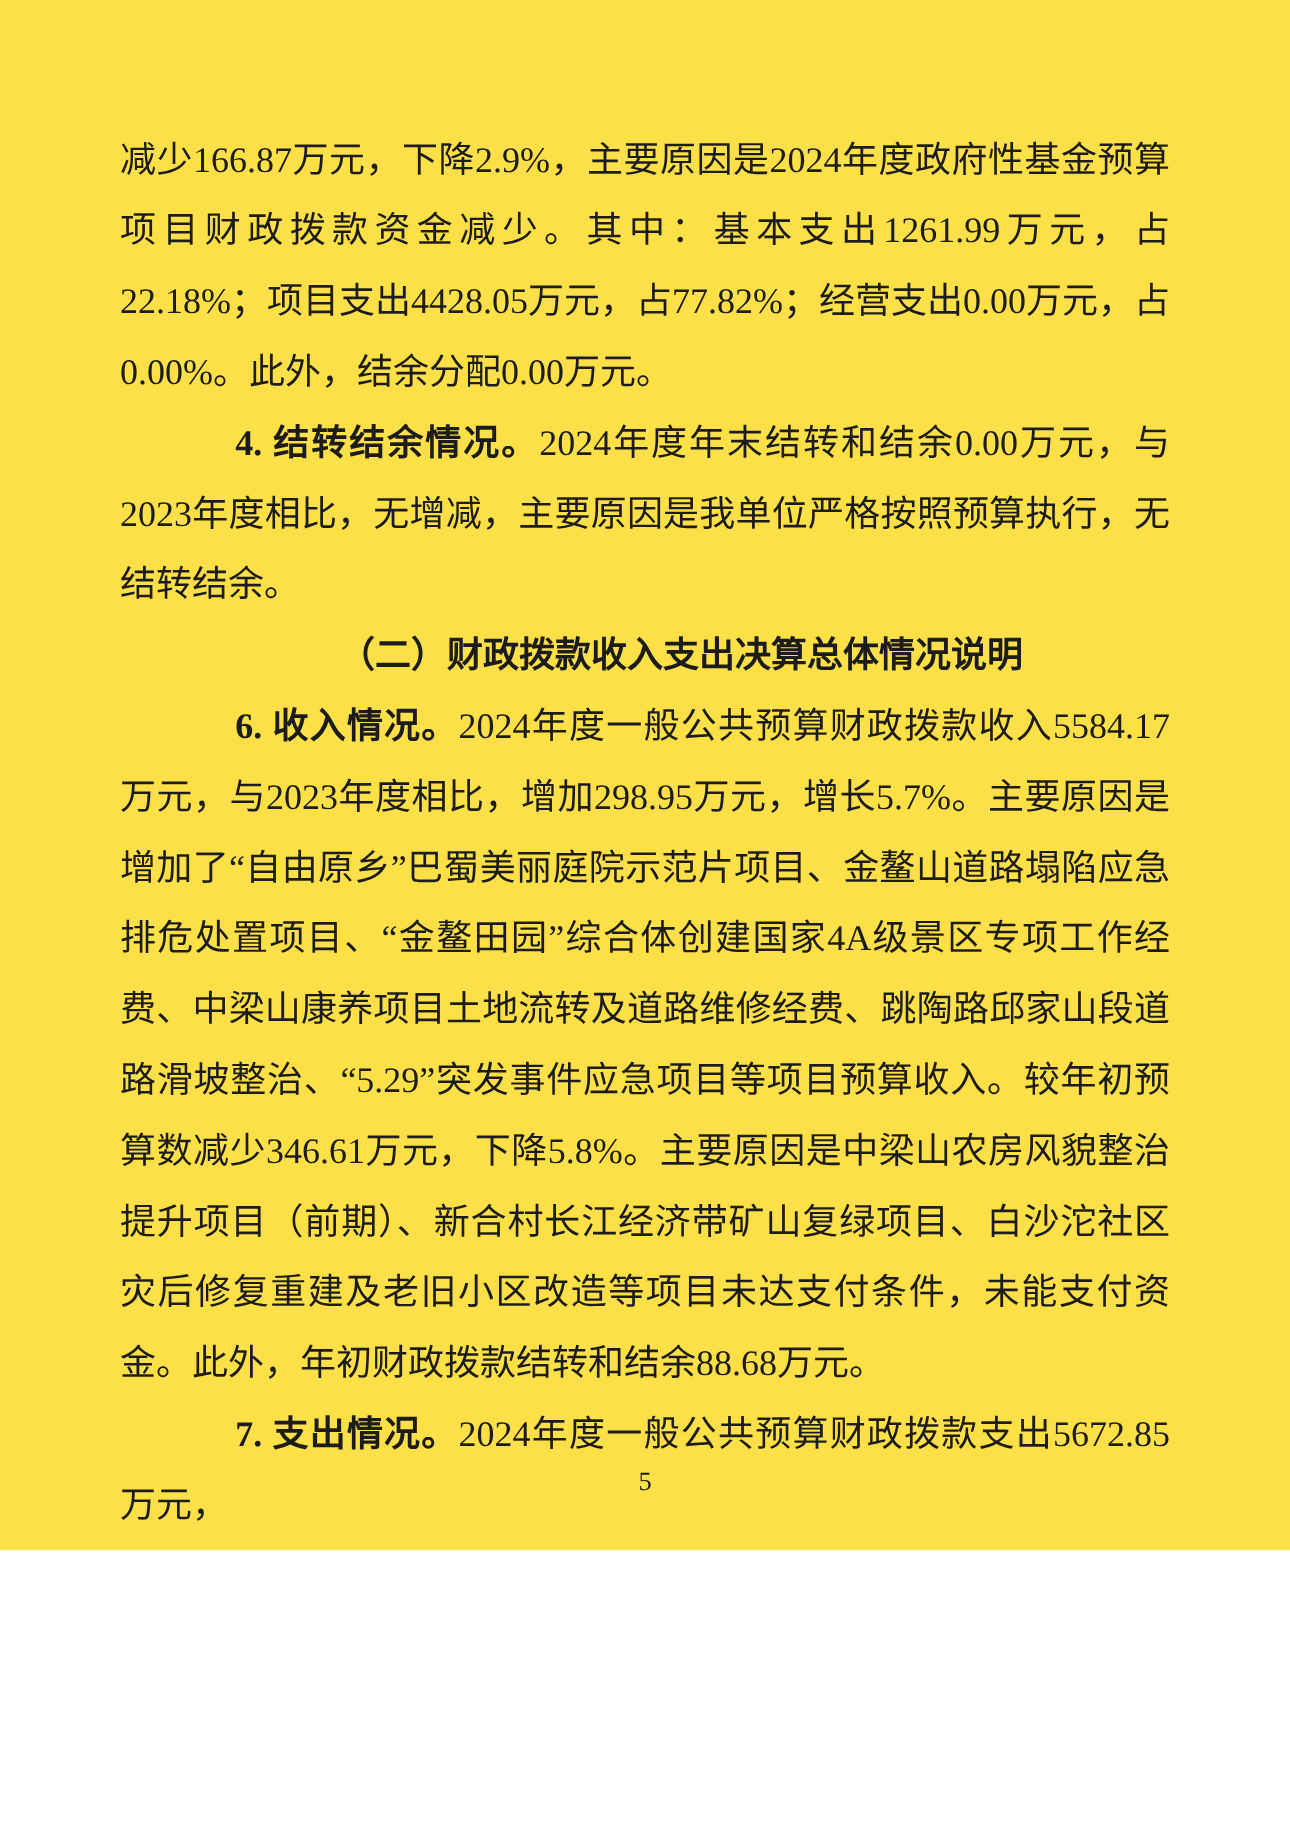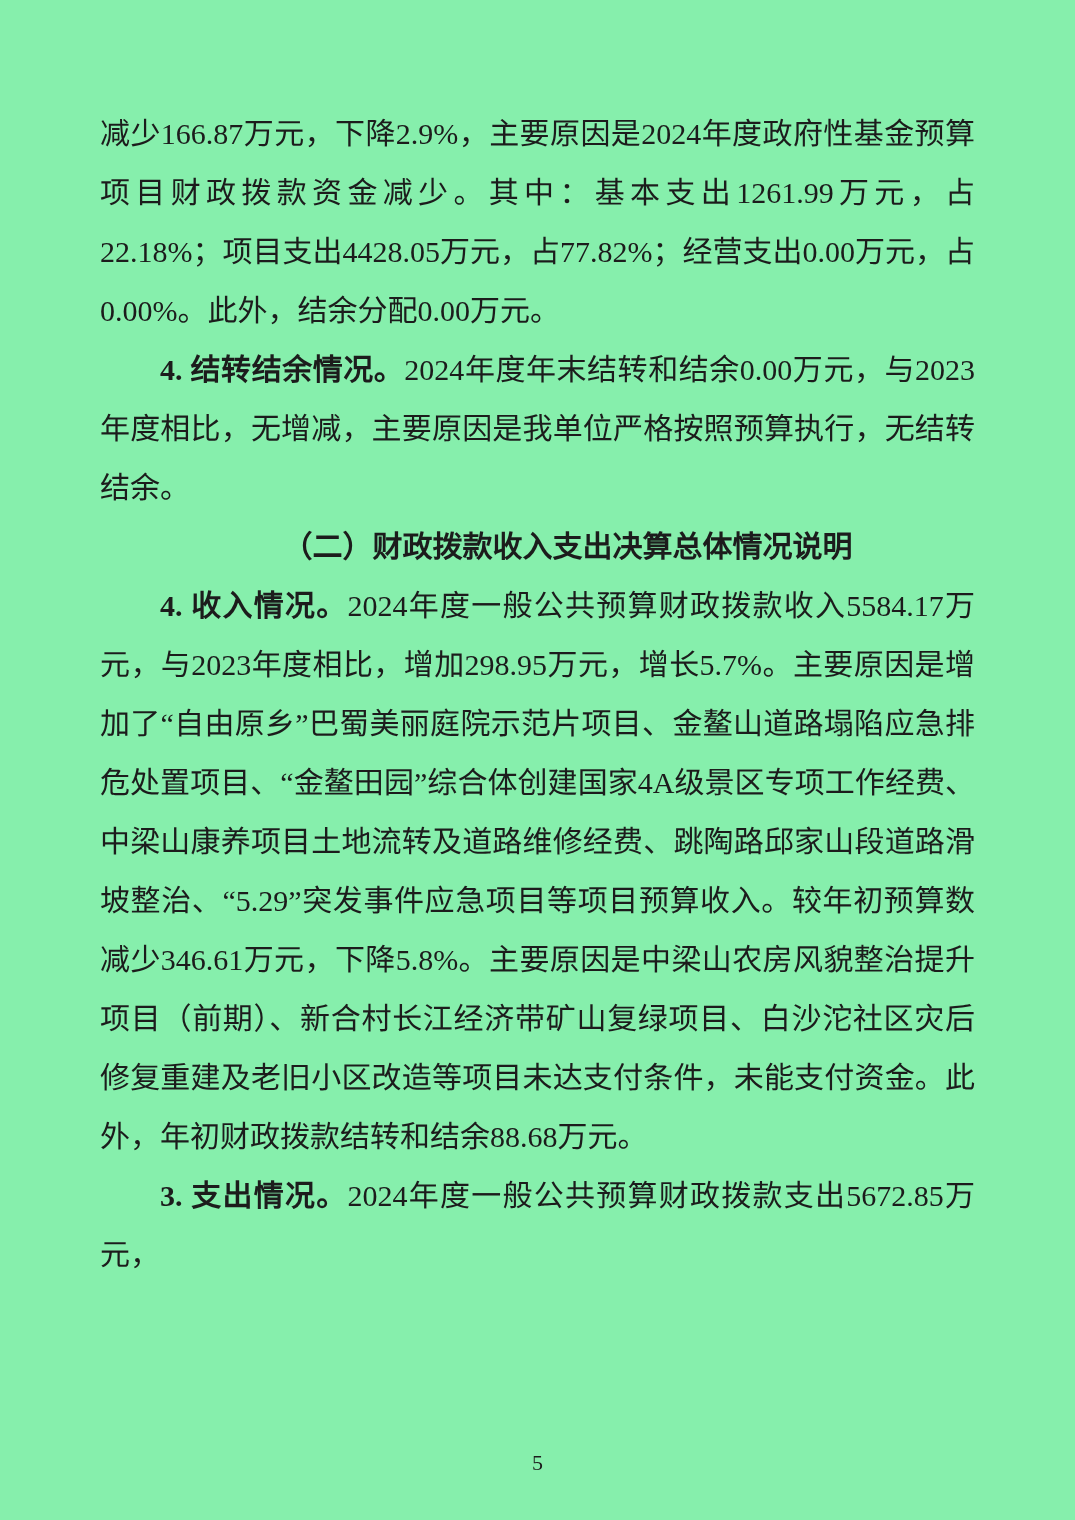--- a/index.html
+++ b/index.html
@@ -3,23 +3,23 @@
 <meta charset="utf-8">
 <style>
   html, body {
     margin: 0;
     padding: 0;
     background: #ffffff;
   }
   .doc-page {
     position: relative;
     width: 1075px;
-    height: 1520px;
+    height: 1292px;
     margin: 0 auto;
-    background: #86efac;
+    background: #fde047;
     color: #1c1c1c;
     font-family: "Liberation Serif", "DejaVu Serif", serif;
     overflow: hidden;
   }
   .doc-content {
     position: absolute;
     top: 0;
     left: 100px;
     width: 875px;
     padding-top: 104px;
@@ -29,20 +29,21 @@
   }
   .para {
     margin: 0;
     text-indent: 2em;
   }
   .para.no-indent {
     text-indent: 0;
   }
   .para-lead {
     font-weight: 700;
+    margin-left: 36px;
   }
   .heading {
     margin: 0;
     font-size: 30px;
     line-height: 59px;
     font-weight: 700;
     text-indent: 2em;
     text-align: center;
   }
   .doc-footer {
@@ -70,25 +71,25 @@
 
     <p class="para">
       <span class="para-lead">4. 结转结余情况。</span><span>2024年度年末结转和结余0.00万元，与2023年度相比，无增减，主要原因是我单位严格按照预算执行，无结转结余。</span>
     </p>
 
     <h3 class="heading">（二）财政拨款收入支出决算总体情况说明</h3>
 
 
 
     <p class="para">
-      <span class="para-lead">4. 收入情况。</span><span>2024年度一般公共预算财政拨款收入5584.17万元，与2023年度相比，增加298.95万元，增长5.7%。主要原因是增加了“自由原乡”巴蜀美丽庭院示范片项目、金鳌山道路塌陷应急排危处置项目、“金鳌田园”综合体创建国家4A级景区专项工作经费、中梁山康养项目土地流转及道路维修经费、跳陶路邱家山段道路滑坡整治、“5.29”突发事件应急项目等项目预算收入。较年初预算数减少346.61万元，下降5.8%。主要原因是中梁山农房风貌整治提升项目（前期）、新合村长江经济带矿山复绿项目、白沙沱社区灾后修复重建及老旧小区改造等项目未达支付条件，未能支付资金。此外，年初财政拨款结转和结余88.68万元。</span>
+      <span class="para-lead">6. 收入情况。</span><span>2024年度一般公共预算财政拨款收入5584.17万元，与2023年度相比，增加298.95万元，增长5.7%。主要原因是增加了“自由原乡”巴蜀美丽庭院示范片项目、金鳌山道路塌陷应急排危处置项目、“金鳌田园”综合体创建国家4A级景区专项工作经费、中梁山康养项目土地流转及道路维修经费、跳陶路邱家山段道路滑坡整治、“5.29”突发事件应急项目等项目预算收入。较年初预算数减少346.61万元，下降5.8%。主要原因是中梁山农房风貌整治提升项目（前期）、新合村长江经济带矿山复绿项目、白沙沱社区灾后修复重建及老旧小区改造等项目未达支付条件，未能支付资金。此外，年初财政拨款结转和结余88.68万元。</span>
     </p>
 
     <p class="para">
-      <span class="para-lead">3. 支出情况。</span><span>2024年度一般公共预算财政拨款支出5672.85万元，</span>
+      <span class="para-lead">7. 支出情况。</span><span>2024年度一般公共预算财政拨款支出5672.85万元，</span>
     </p>
 
   </div>
 
   <div class="doc-footer">
     <span class="page-number">5</span>
   </div>
 </div>
 
 </body></html>

